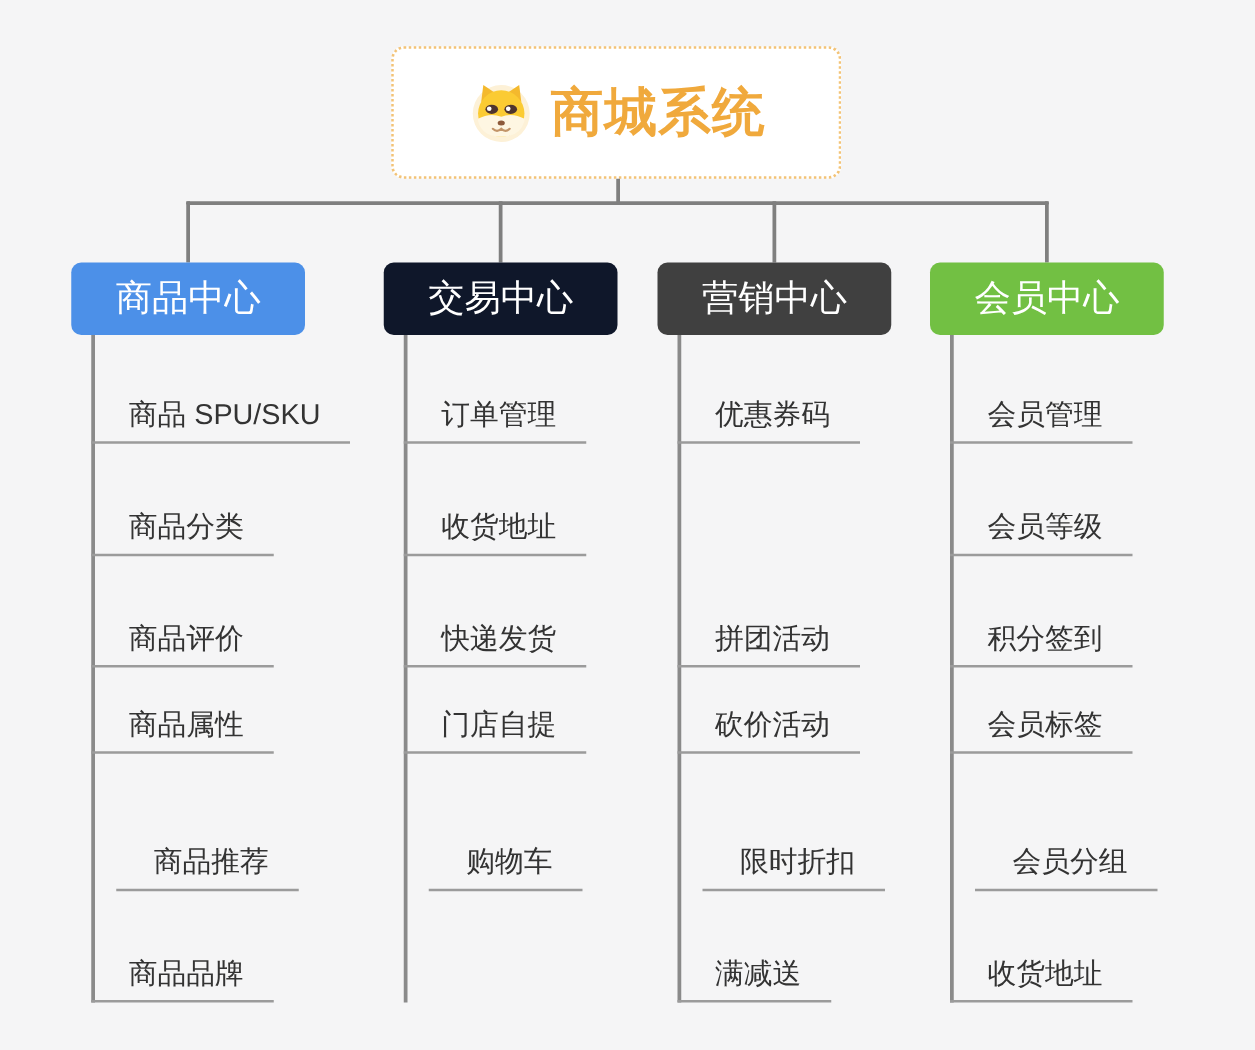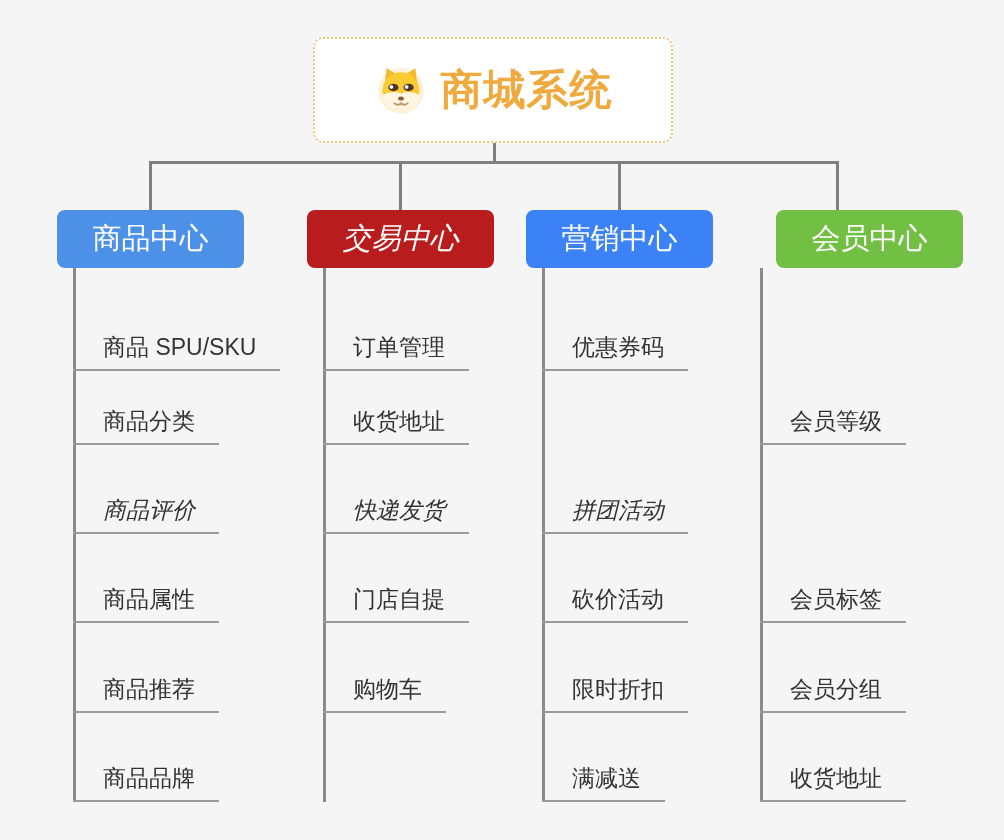--- a/index.html
+++ b/index.html
@@ -48,23 +48,23 @@
     position:absolute; left:16px; top:58px; width:3px; height:534px;
     background:#8a8a8a;
   }
   .leaf {
     position:absolute; left:16px;
     padding:0 24px 6px 30px;
     font-size:23px; color:#333333; line-height:32px;
     border-bottom:2px solid #9b9b9b;
     white-space:nowrap;
   }
-  .leaf.r1 { top:105px;margin-top:16px; } .leaf.r2 { top:195px; }
-  .leaf.r3 { top:284px;font-style:italic; } .leaf.r4 { top:373px; }
-  .leaf.r5 { top:463px; } .leaf.r6 { top:552px; }
+  .leaf.r1 { top:105px; } .leaf.r2 { top:195px; }
+  .leaf.r3 { top:284px; } .leaf.r4 { top:353px; }
+  .leaf.r5 { top:463px;margin-left:20px; } .leaf.r6 { top:552px; }
 </style>
 </head>
 <body>
 
 <div class="canvas">
 
   <div class="root-node" style="border-color: rgb(243, 195, 118);">
     <span style="display:flex;">
       <svg width="54" height="54" viewBox="0 0 64 64">
         <circle cx="32" cy="33" r="27" fill="#fdf1d7"></circle>
@@ -95,41 +95,43 @@
     <div class="spine"></div>
     <div class="leaf r1">商品 SPU/SKU</div>
     <div class="leaf r2">商品分类</div>
     <div class="leaf r3">商品评价</div>
     <div class="leaf r4">商品属性</div>
     <div class="leaf r5">商品推荐</div>
     <div class="leaf r6">商品品牌</div>
   </div>
 
   <div class="branch b2">
-    <div class="branch-node" style="background: #b91c1c; font-style: italic;">交易中心</div>
+    <div class="branch-node" style="background: #0f172a;">交易中心</div>
     <div class="spine"></div>
     <div class="leaf r1">订单管理</div>
     <div class="leaf r2">收货地址</div>
     <div class="leaf r3">快递发货</div>
     <div class="leaf r4">门店自提</div>
     <div class="leaf r5">购物车</div>
   </div>
 
   <div class="branch b3">
-    <div class="branch-node" style="background: #3b82f6;">营销中心</div>
+    <div class="branch-node" style="background: #404040;">营销中心</div>
     <div class="spine"></div>
     <div class="leaf r1">优惠券码</div>
     <div class="leaf r3">拼团活动</div>
     <div class="leaf r4">砍价活动</div>
     <div class="leaf r5">限时折扣</div>
     <div class="leaf r6">满减送</div>
   </div>
 
   <div class="branch b4">
-    <div class="branch-node" style="background: rgb(114, 192, 67); margin-left: 32px;">会员中心</div>
+    <div class="branch-node" style="background: rgb(114, 192, 67);">会员中心</div>
     <div class="spine"></div>
+    <div class="leaf r1">会员管理</div>
     <div class="leaf r2">会员等级</div>
+    <div class="leaf r3">积分签到</div>
     <div class="leaf r4">会员标签</div>
     <div class="leaf r5">会员分组</div>
     <div class="leaf r6">收货地址</div>
   </div>
 
 </div>
 
 </body></html>

